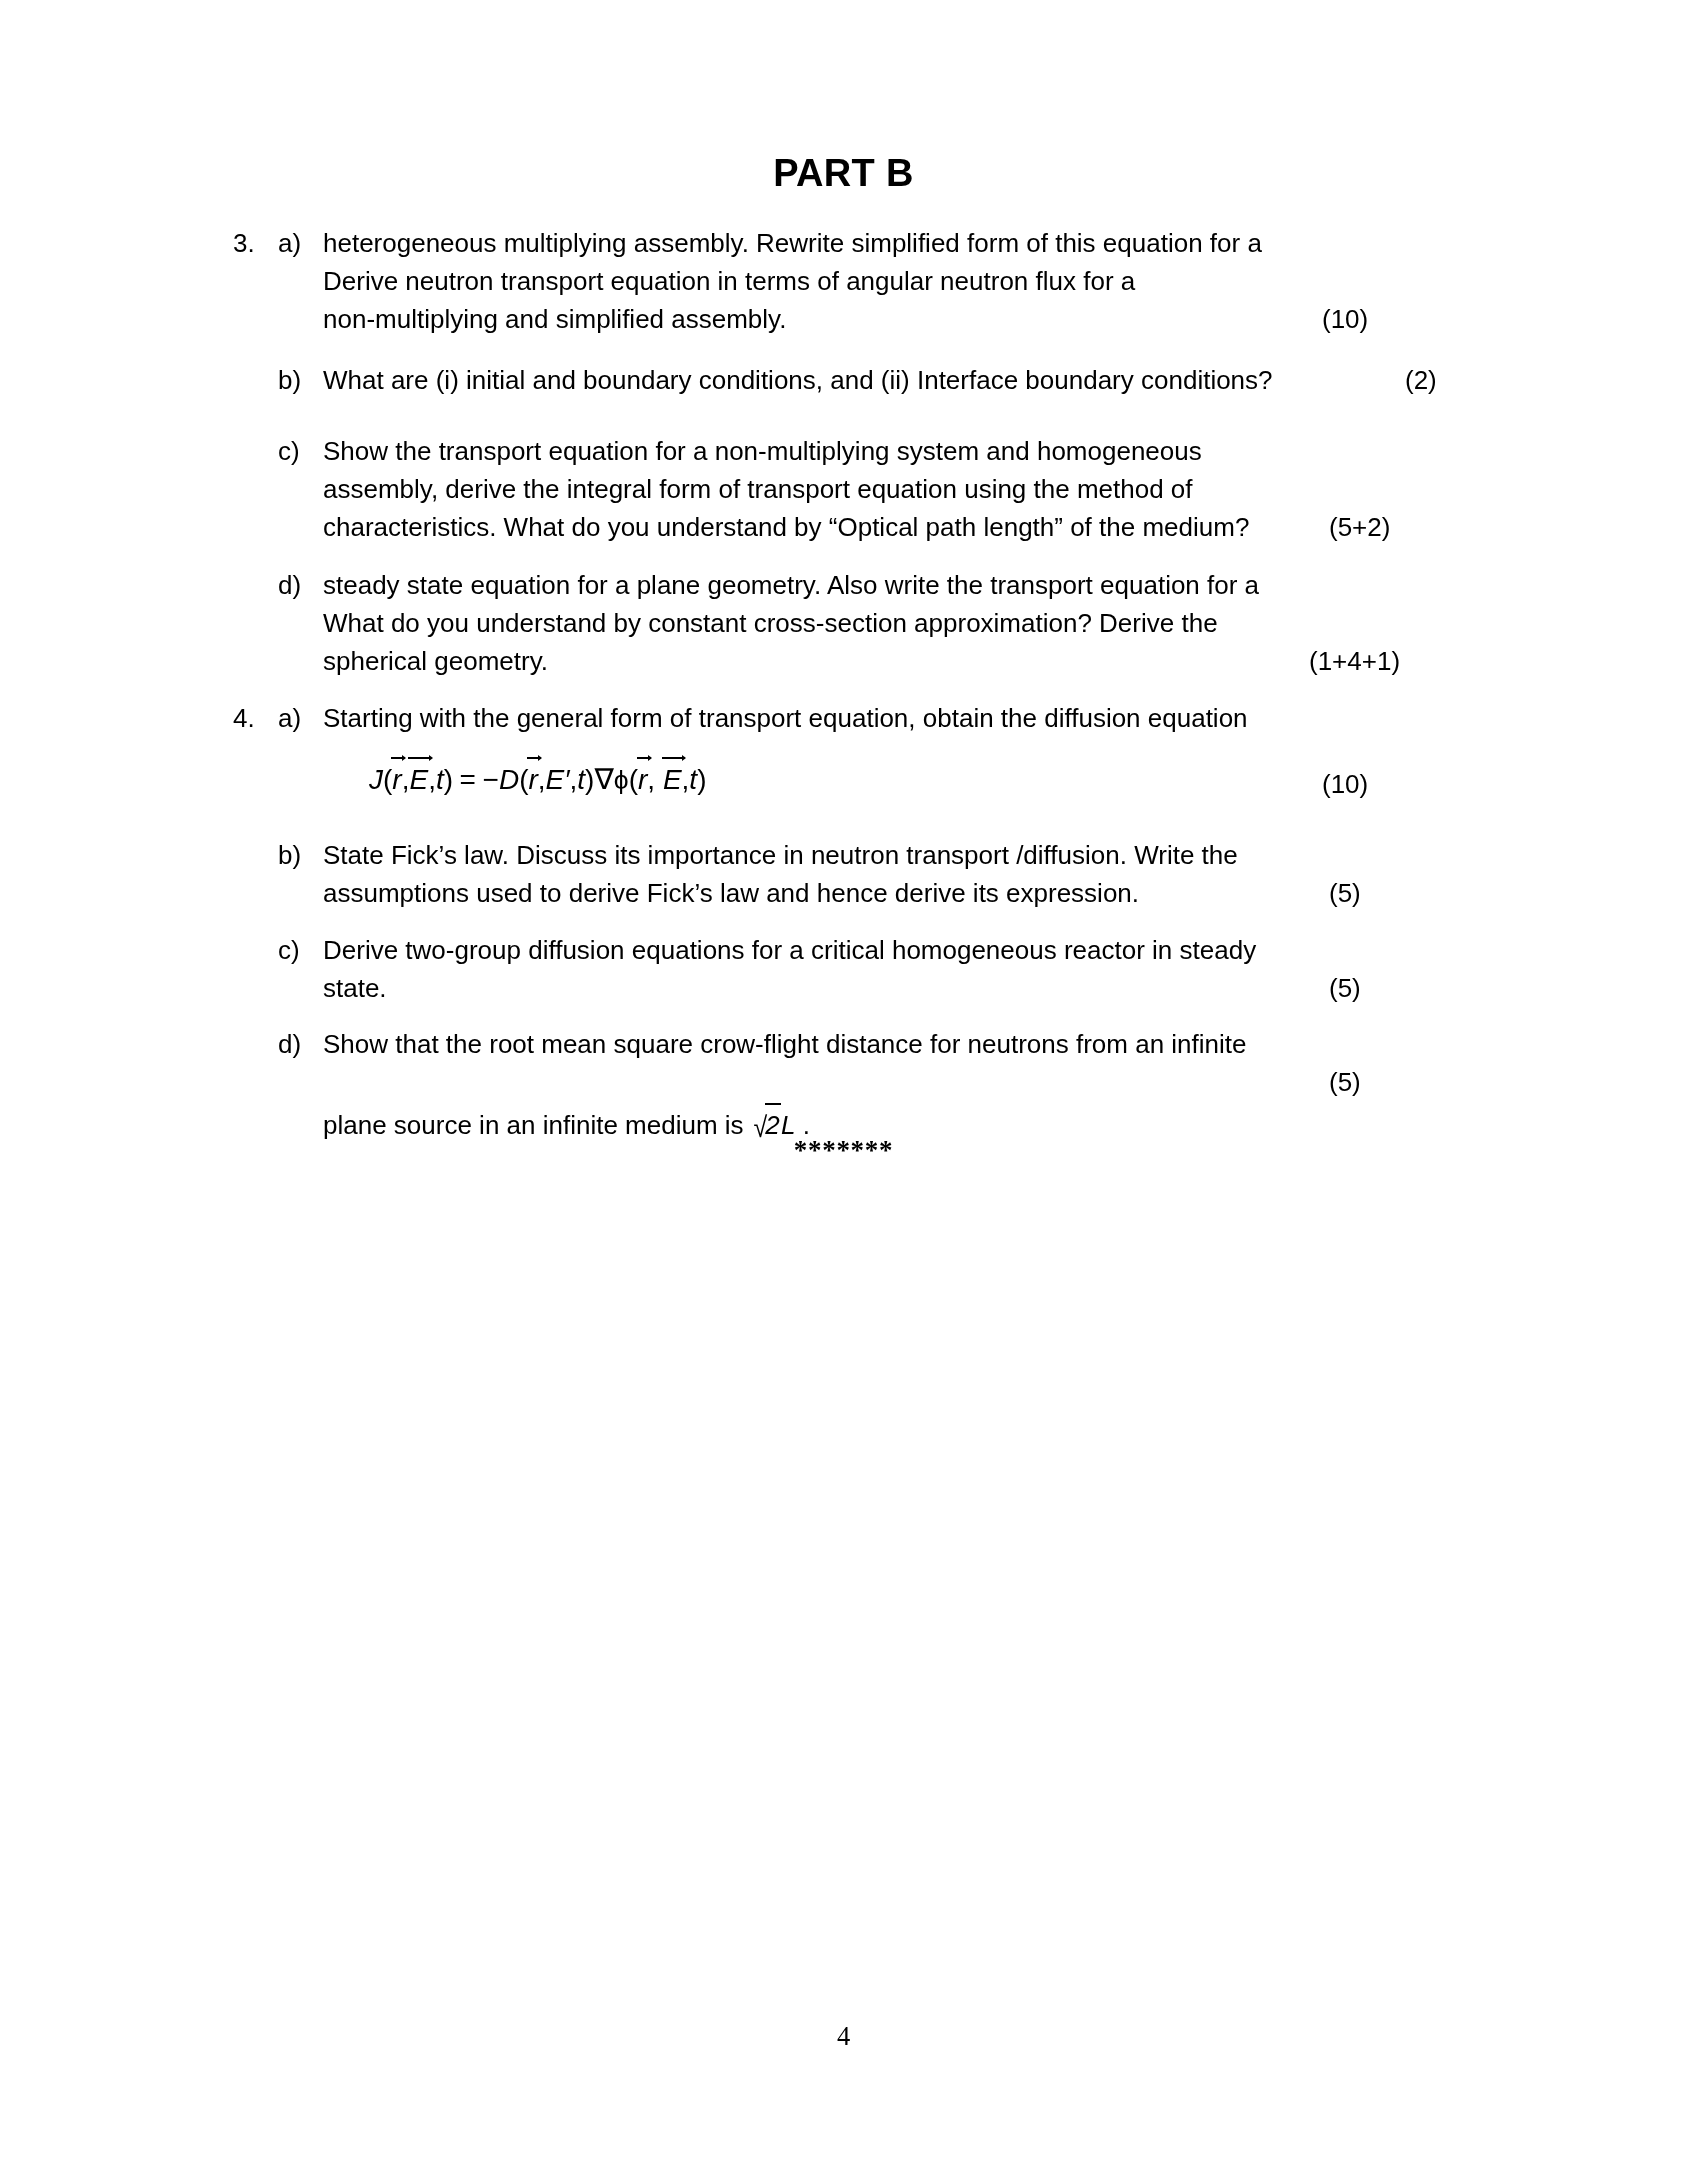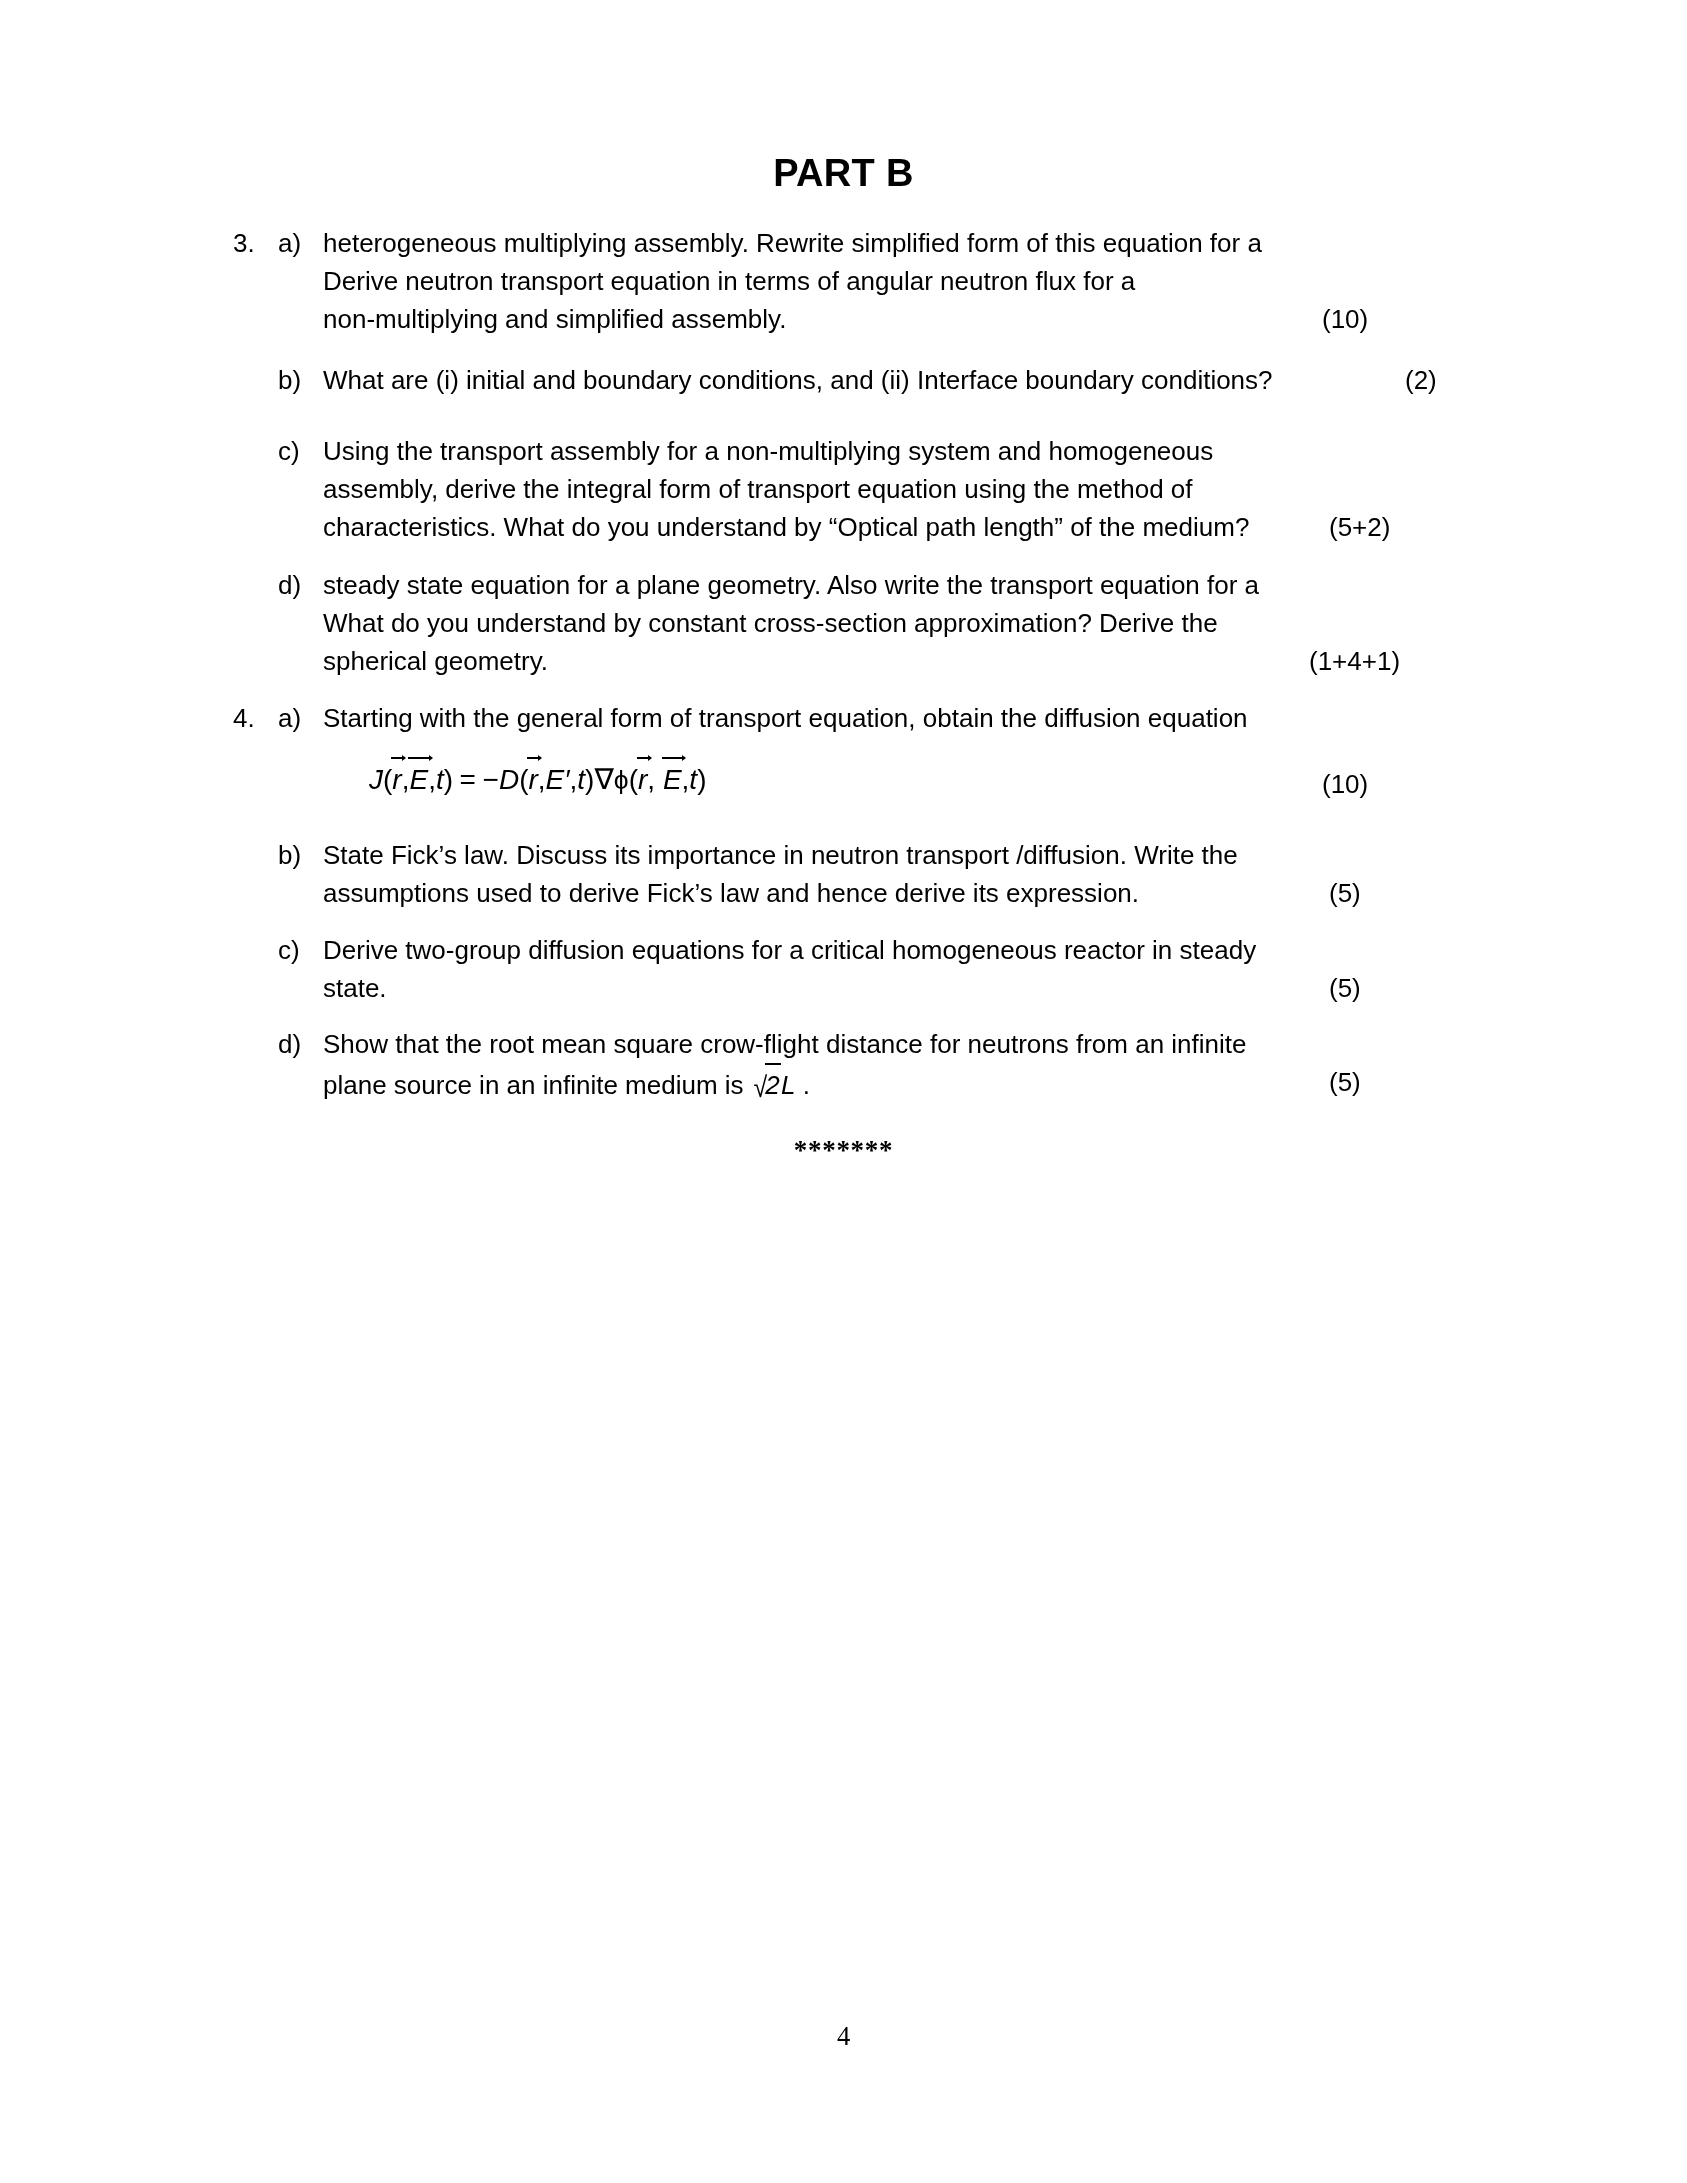--- a/index.html
+++ b/index.html
@@ -133,20 +133,21 @@
     top: 769px;
     font-size: 26px;
   }
 
   
   .sqrt {
     display: inline-block;
     position: relative;
     font-style: italic;
     padding-left: 2.6px;
+    margin-top: 40px;
   }
   .sqrt .radsign {
     font-style: normal;
     display: inline-block;
     transform: translateY(1.3px) scaleY(1.15);
     font-size: 25px;
   }
   .sqrt .radicand {
     display: inline-block;
     border-top: 2px solid #000;
@@ -208,21 +209,21 @@
         <span>What are (i) initial and boundary conditions, and (ii) Interface boundary conditions?</span>
         <span class="marks m2">(2)</span>
       </div>
     </div>
   </div>
 
   <div class="qblock" id="q3c">
     <div class="qnum"></div>
     <div class="qlet">c)</div>
     <div class="qbody">
-      <div class="qline">Using the transport assembly for a non-multiplying system and homogeneous</div>
+      <div class="qline">Show the transport equation for a non-multiplying system and homogeneous</div>
       <div class="qline">assembly, derive the integral form of transport equation using the method of</div>
       <div class="qline">
         <span>characteristics. What do you understand by “Optical path length” of the medium?</span>
         <span class="marks m52">(5+2)</span>
       </div>
     </div>
   </div>
 
   <div class="qblock" id="q3d">
     <div class="qnum"></div>

